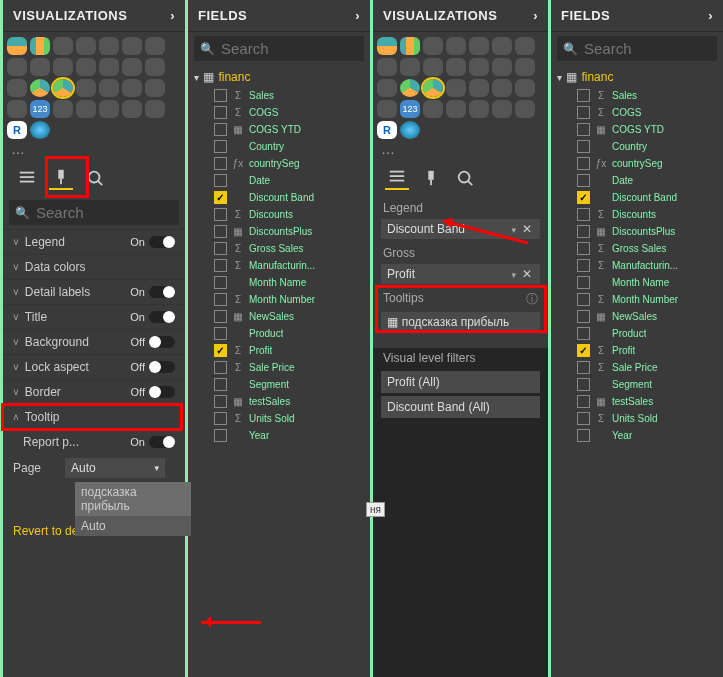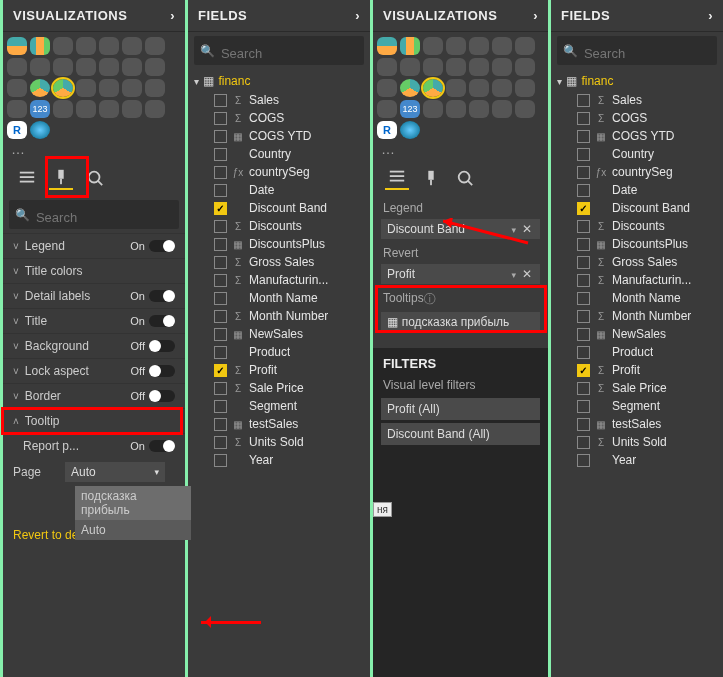--- a/index.html
+++ b/index.html
@@ -33,21 +33,21 @@
   .gicon { width: 20px; height: 18px; background: #555; border-radius: 6px; }
   .gicon.sel { outline: 2px solid #f2c811; }
   .dots { color:#aaa; padding:0 8px 3px; font-size:14px; letter-spacing:2px; }
 
   .sub-tabs { display: flex; gap: 10px; padding: 6px 12px; align-items: center; position: relative; }
   .sub-tab { width: 24px; height: 24px; display:flex; align-items:center; justify-content:center; }
   .sub-tab.active { border-bottom: 2px solid #f2c811; }
   .highlight-box { border: 3px solid red; position: absolute; }
 
   .search-box { display:flex; align-items:center; gap:6px; background:#2d2d2d; margin:4px 6px; padding:4px 6px; border-radius:2px; }
-  .search-box input { background:transparent; border:0; color:#aaa; font-size:13px; width:100%; outline:none;margin-top:6px; }
+  .search-box input { background:transparent; border:0; color:#aaa; font-size:15px; width:100%; outline:none; }
 
   .fmt-row { display:flex; align-items:center; justify-content:space-between; padding:5px 10px; border-top:1px solid #333;}
   .fmt-row .label { display:flex; align-items:center; gap:6px; }
   .chev-sm { color:#aaa; font-size:10px; }
   .toggle { display:flex; align-items:center; gap:4px; }
   .toggle-track { width:26px; height:12px; background:#222; border-radius:6px; position:relative; }
   .toggle-knob { width:12px; height:12px; background:#fff; border-radius:50%; position:absolute; top:0; }
   .toggle.on .toggle-knob{ right:0; } .toggle.off .toggle-knob{ left:0; }
   .toggle-text{ font-size:11px; color:#ddd;text-align:right; }
 
@@ -57,21 +57,21 @@
   .drop-opt{ padding:3px 6px; font-size:12px;}
   .drop-opt.sel{ background:#6d6d6d; }
   .revert{ color:#f2c811; font-size:12px; padding:4px 10px; margin-top:-16px;}
 
   .tree{ padding:2px 4px; overflow:hidden; }
   .table-hdr{ display:flex; align-items:center; gap:4px; padding:3px 2px; color:#f2c811; font-size:12px;}
   .field-row{ display:flex; align-items:center; gap:5px; padding:2px 2px 2px 22px;}
   .cb{ width:13px; height:13px; border:1px solid #888; background:#3a3a3a; flex:0 0 13px;}
   .cb.checked{ background:#f2c811; border-color:#f2c811; display:flex; align-items:center; justify-content:center; color:#000; font-size:10px; font-weight:bold;}
   .fatype{ width:12px; text-align:center; color:#999; font-size:10px; flex:0 0 12px;}
-  .fname{ font-size:12px; color:#e5e5e5; white-space:nowrap; overflow:hidden; text-overflow:ellipsis;}
+  .fname{ font-size:10px; color:#86efac; white-space:nowrap; overflow:hidden; text-overflow:ellipsis;}
 
   .well-label{ font-size:12px; color:#aaa; padding:5px 10px 2px;}
   .well{ margin:2px 8px; background:#4a4a4a; display:flex; align-items:center; justify-content:space-between; padding:3px 6px; font-size:12px;}
   .well span{ color:#ddd;}
   .well .x{ color:#ccc; font-size:12px; cursor:pointer; padding:0 2px;}
   .well .dd{ color:#aaa; font-size:9px; margin-right:4px;}
   .well.drag{ background:#333; border:1px dashed #555; padding:5px 6px;}
 
   .filters-hdr{ font-weight:600; padding:8px 10px 4px; font-size:13px; color:#eee;}
   .filter-sub{ font-size:12px; color:#aaa; padding:3px 10px;}
@@ -162,21 +162,21 @@
           <div class="toggle on">
             <span class="toggle-text">On</span>
             <div class="toggle-track">
               <div class="toggle-knob"></div>
             </div>
           </div>
         </div>
         <div class="fmt-row">
           <div class="label">
             <span class="chev-sm">˅</span>
-            <span>Title colors</span>
+            <span>Data colors</span>
           </div>
         </div>
         <div class="fmt-row">
           <div class="label">
             <span class="chev-sm">˅</span>
             <span>Detail labels</span>
           </div>
           <div class="toggle on">
             <span class="toggle-text">On</span>
             <div class="toggle-track">
@@ -462,41 +462,40 @@
         <polygon points="0,3 10,-1 8,10" fill="red"></polygon>
       </svg>
 
     <div class="well-label">Legend</div>
     <div class="well">
         <span>Discount Band</span>
         <span><span class="dd">▾</span><span class="x">✕</span></span>
       </div>
 
 
-    <div class="well-label">Revert</div>
+    <div class="well-label">Gross</div>
     <div class="well">
         <span>Profit</span>
         <span><span class="dd">▾</span><span class="x">✕</span></span>
       </div>
 
     <div style="position:relative;">
-      <div class="well-label" style="display:flex;justify-content:flex-start;">
+      <div class="well-label" style="display:flex;justify-content:space-between;">
           <span>Tooltips</span>
           <span style="color:#888;">ⓘ</span>
         </div>
       <div class="well">
           <span>▦ <span>подсказка прибыль</span></span>
         </div>
       <div class="highlight-box" style="left:2px;top:-1px;width:172px;height:48px;"></div>
     </div>
 
-    <div class="tag-nya" style="left:-7px; top:502px;margin-left:7px;">ня</div>
+    <div class="tag-nya" style="left:-7px; top:502px;">ня</div>
 
     <div style="background:#252525; margin-top:14px; flex:1;">
-      <div class="filters-hdr">FILTERS</div>
       <div class="filter-sub">Visual level filters</div>
       <div class="filter-item">Profit  (All)</div>
       <div class="filter-item">Discount Band  (All)</div>
     </div>
   </div>
 
   <div class="panel fields-panel-r">
     <div class="panel-header">
       <span>FIELDS</span>
       <span class="chev">›</span>

